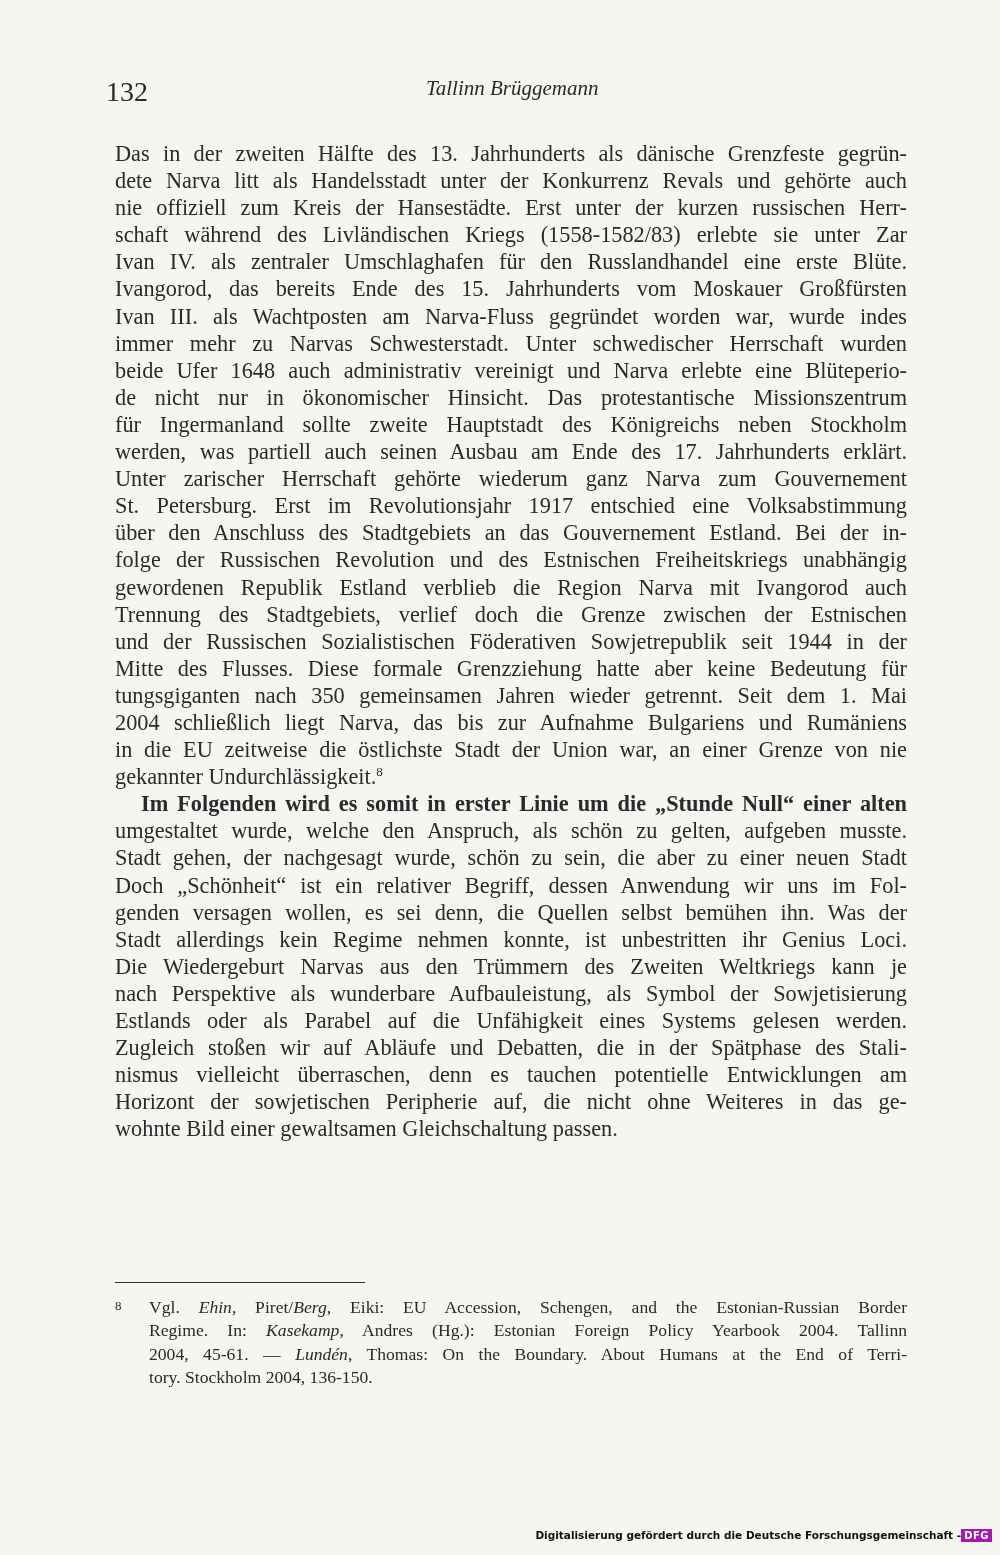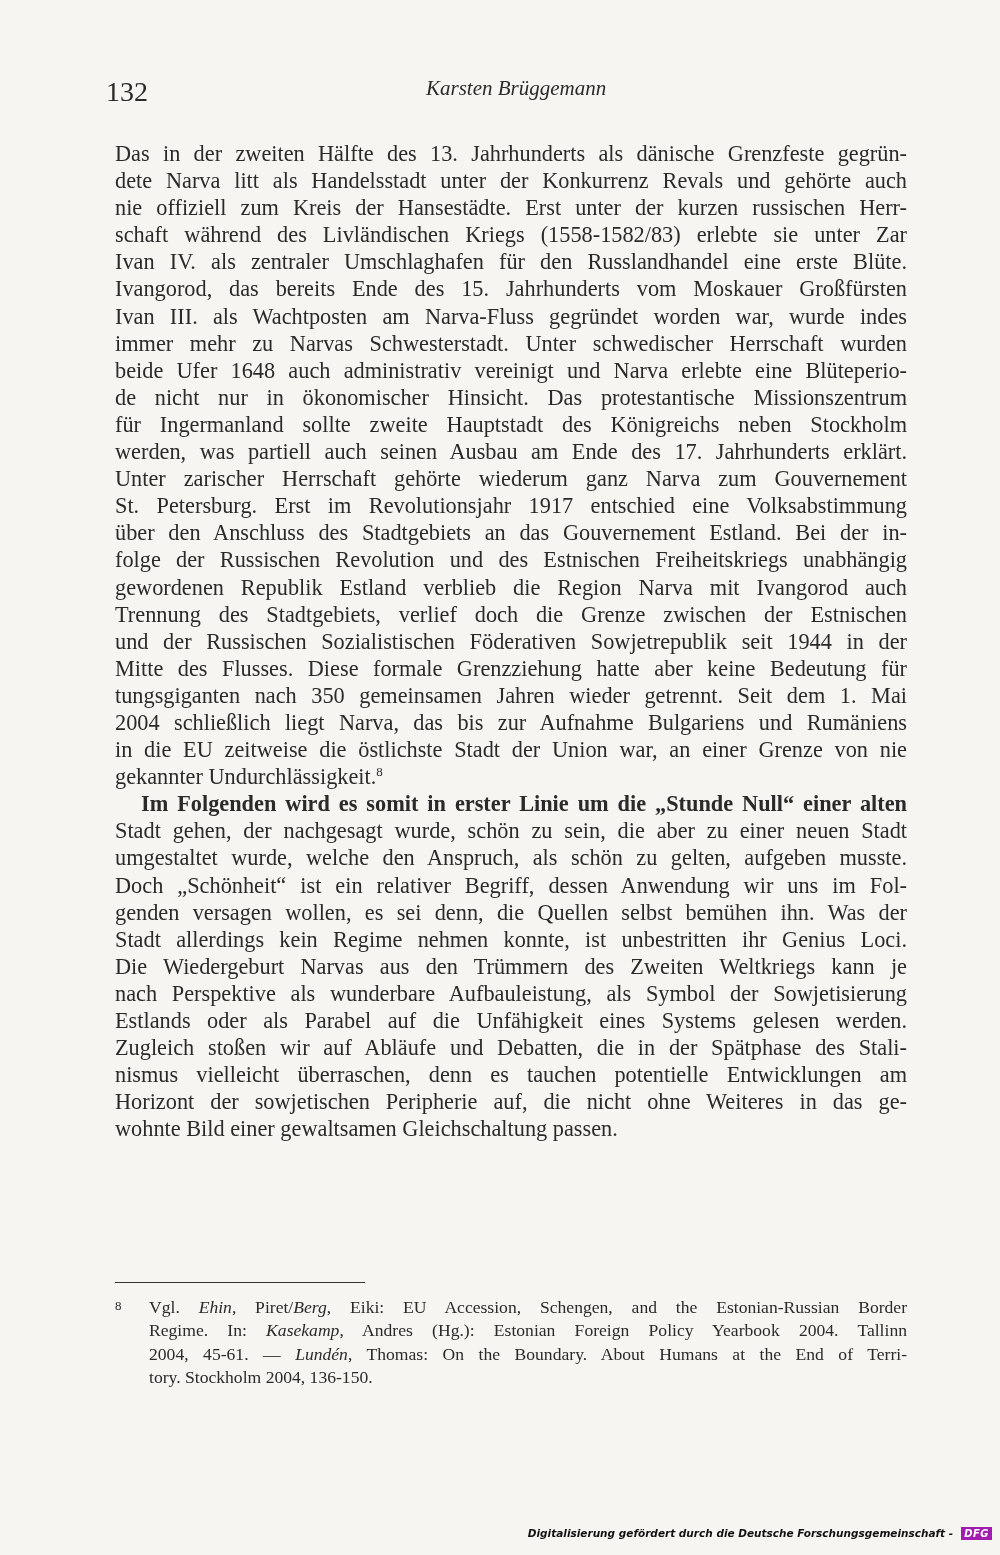--- a/index.html
+++ b/index.html
@@ -28,34 +28,34 @@
     font-size: 17.6px; line-height: 23.4px;
   }
   .fn-mark { position: absolute; left: 0; top: -2px; font-size: 13px; }
   .fn-body { margin-left: 34px; }
   .fn-body .line { text-align: justify; text-align-last: justify; }
   .fn-body .line.last { text-align-last: left; }
   em { font-style: italic; }
   .credit {
     position: absolute; right: 8px; bottom: 12px; height: 16px;
     font-family: "DejaVu Sans", sans-serif; font-size: 10.5px; font-weight: bold; color: #111;
-    display: flex; align-items: flex-start; gap: 8px; font-style: italic;
+    display: flex; align-items: center; gap: 0;
   }
   .dfg-logo {
     background: #a21caf; color: #fff; font-size: 10px; font-weight: bold;
     padding: 1px 3px; letter-spacing: 0.5px;
   }
 </style>
 </head>
 <body>
 
 <div class="page">
   <div class="header">
     <span class="page-number">132</span>
-    <span class="running-head">Karsten Brüggemann</span>
+    <span class="running-head">Tallinn Brüggemann</span>
   </div>
 
   <div class="body-text">
     <div id="para0">
         <span class="line">Das in der zweiten Hälfte des 13. Jahrhunderts als dänische Grenzfeste gegrün-</span>
         <span class="line">dete Narva litt als Handelsstadt unter der Konkurrenz Revals und gehörte auch</span>
         <span class="line">nie offiziell zum Kreis der Hansestädte. Erst unter der kurzen russischen Herr-</span>
         <span class="line">schaft während des Livländischen Kriegs (1558-1582/83) erlebte sie unter Zar</span>
         <span class="line">Ivan IV. als zentraler Umschlaghafen für den Russlandhandel eine erste Blüte.</span>
         <span class="line">Ivangorod, das bereits Ende des 15. Jahrhunderts vom Moskauer Großfürsten</span>
@@ -73,22 +73,22 @@
         <span class="line">Trennung des Stadtgebiets, verlief doch die Grenze zwischen der Estnischen</span>
         <span class="line">und der Russischen Sozialistischen Föderativen Sowjetrepublik seit 1944 in der</span>
         <span class="line">Mitte des Flusses. Diese formale Grenzziehung hatte aber keine Bedeutung für</span>
         <span class="line">tungsgiganten nach 350 gemeinsamen Jahren wieder getrennt. Seit dem 1. Mai</span>
         <span class="line">2004 schließlich liegt Narva, das bis zur Aufnahme Bulgariens und Rumäniens</span>
         <span class="line">in die EU zeitweise die östlichste Stadt der Union war, an einer Grenze von nie</span>
         <span class="line last">gekannter Undurchlässigkeit.<sup>8</sup></span>
       </div>
     <div id="para1">
         <span class="line indent">Im Folgenden wird es somit in erster Linie um die „Stunde Null“ einer alten</span>
+        <span class="line">umgestaltet wurde, welche den Anspruch, als schön zu gelten, aufgeben musste.</span>
         <span class="line">Stadt gehen, der nachgesagt wurde, schön zu sein, die aber zu einer neuen Stadt</span>
-        <span class="line">umgestaltet wurde, welche den Anspruch, als schön zu gelten, aufgeben musste.</span>
         <span class="line">Doch „Schönheit“ ist ein relativer Begriff, dessen Anwendung wir uns im Fol-</span>
         <span class="line">genden versagen wollen, es sei denn, die Quellen selbst bemühen ihn. Was der</span>
         <span class="line">Stadt allerdings kein Regime nehmen konnte, ist unbestritten ihr Genius Loci.</span>
         <span class="line">Die Wiedergeburt Narvas aus den Trümmern des Zweiten Weltkriegs kann je</span>
         <span class="line">nach Perspektive als wunderbare Aufbauleistung, als Symbol der Sowjetisierung</span>
         <span class="line">Estlands oder als Parabel auf die Unfähigkeit eines Systems gelesen werden.</span>
         <span class="line">Zugleich stoßen wir auf Abläufe und Debatten, die in der Spätphase des Stali-</span>
         <span class="line">nismus vielleicht überraschen, denn es tauchen potentielle Entwicklungen am</span>
         <span class="line">Horizont der sowjetischen Peripherie auf, die nicht ohne Weiteres in das ge-</span>
         <span class="line last">wohnte Bild einer gewaltsamen Gleichschaltung passen.</span>

